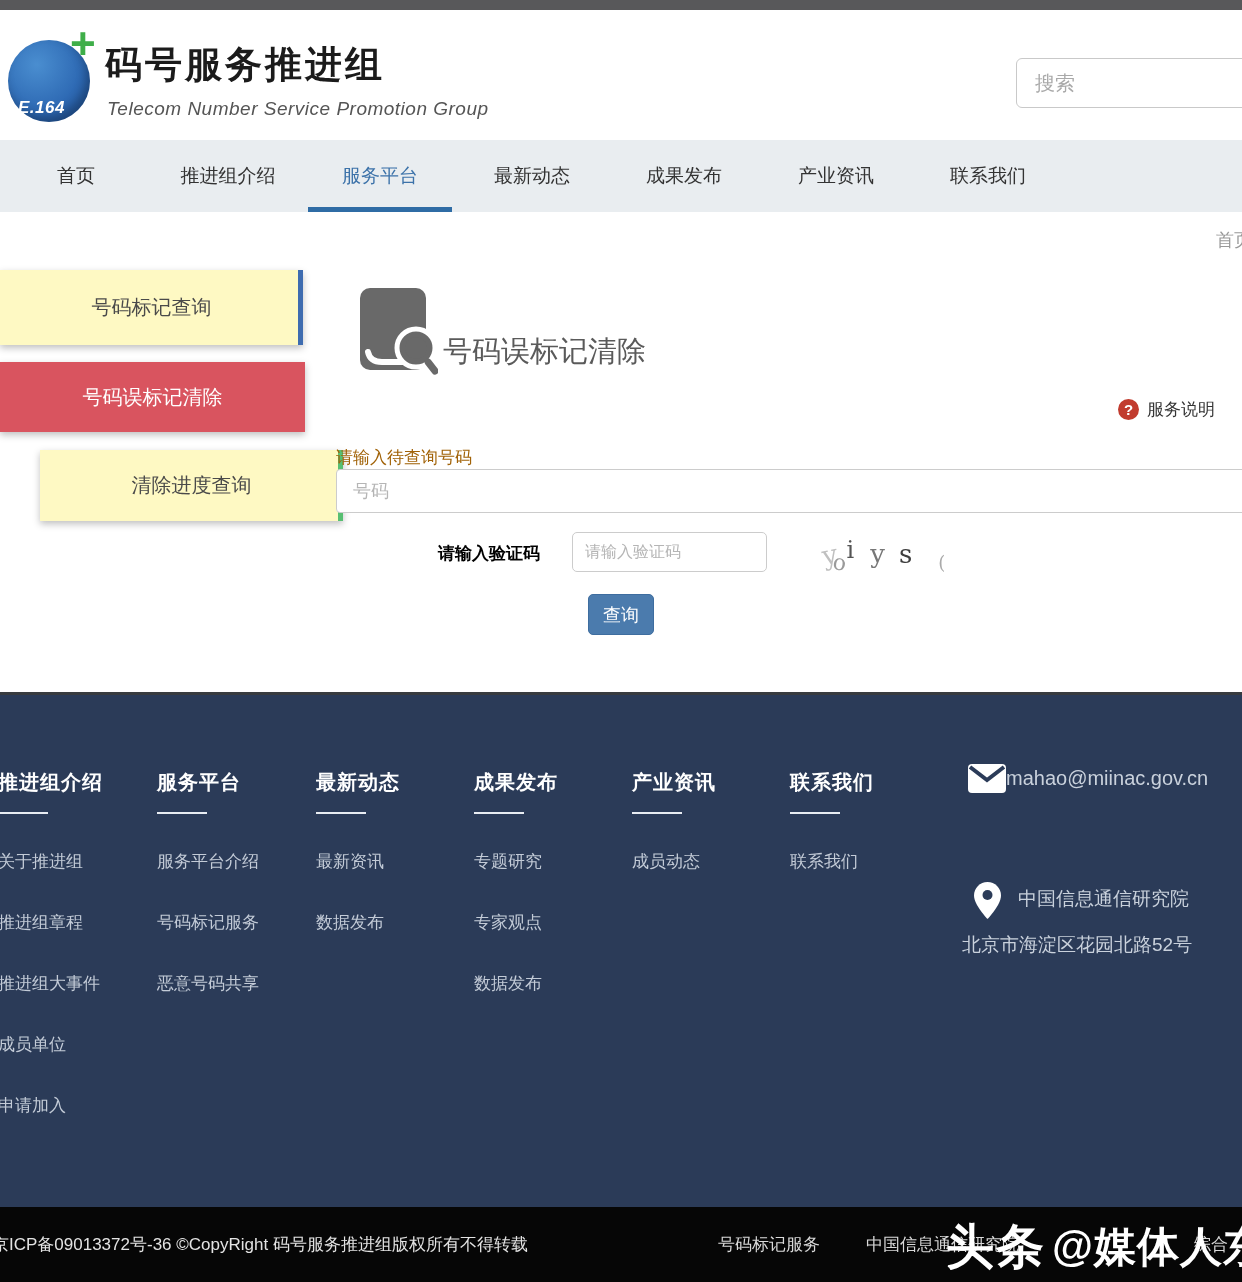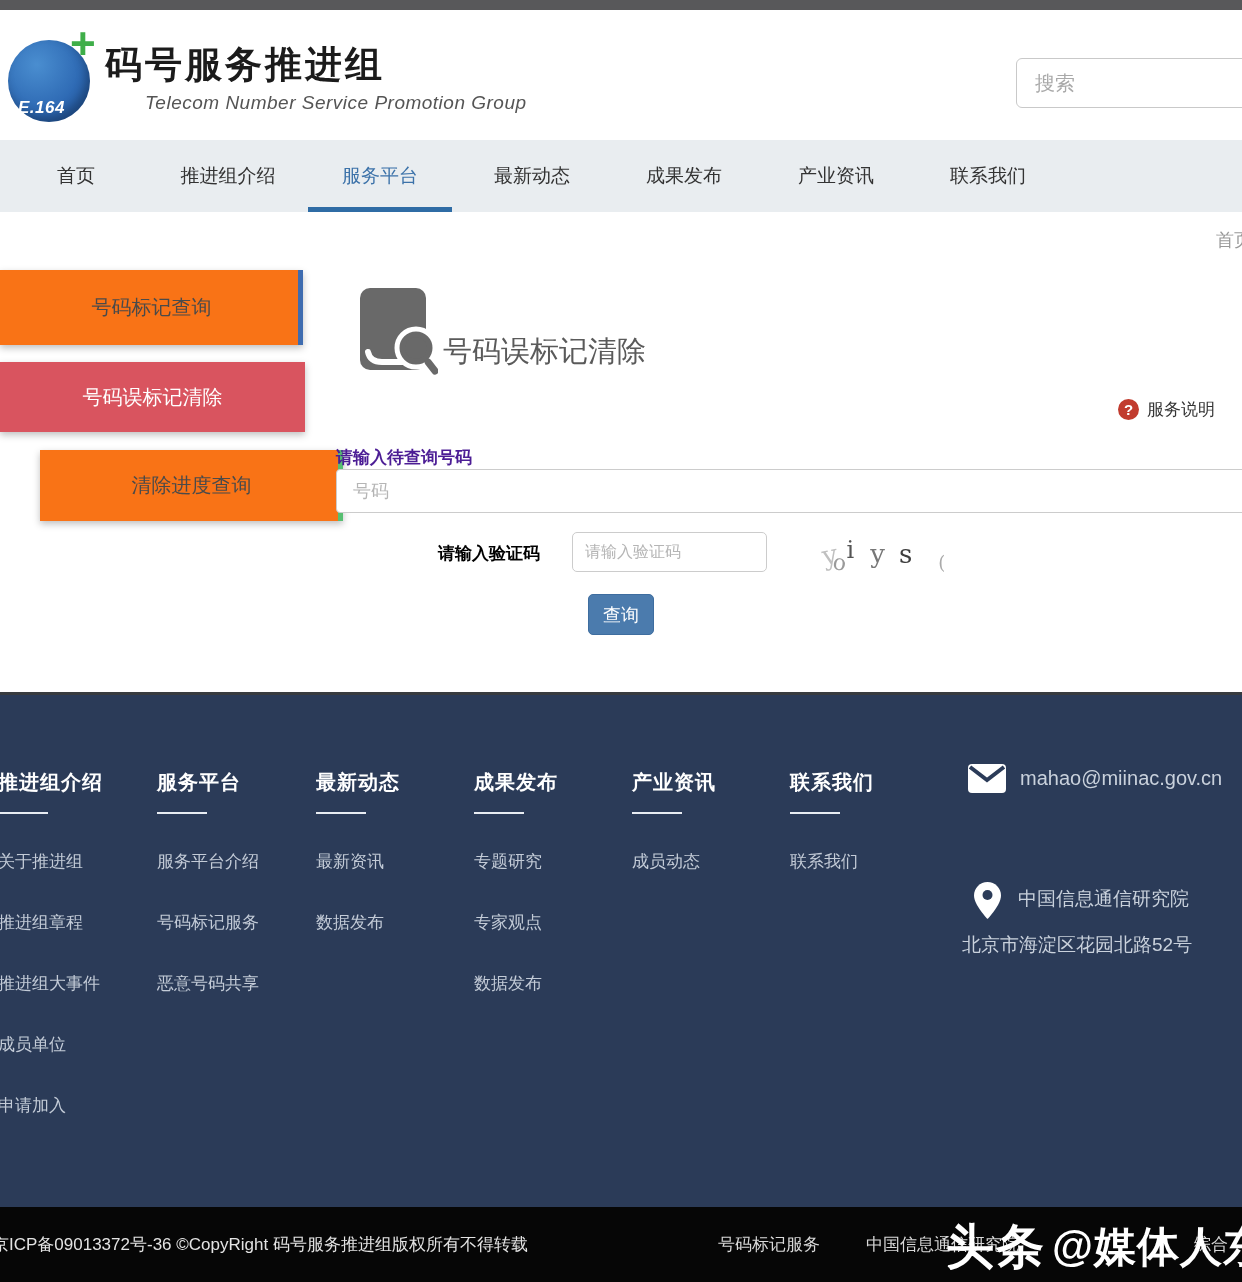--- a/index.html
+++ b/index.html
@@ -12,54 +12,54 @@
 
   
   .header { position:absolute; left:0; top:10px; width:1242px; height:130px; background:#fff; }
   .logo { position:absolute; left:8px; top:20px; width:96px; height:96px; }
   .logo-globe { position:absolute; left:0; top:10px; width:82px; height:82px; border-radius:50%;
     background:radial-gradient(circle at 35% 30%, #4a8ed0 0%, #2f6bb5 55%, #1d4f96 100%);
     box-shadow:inset -4px -6px 10px rgba(0,0,0,.25);font-style:italic; }
   .logo-e164 { position:absolute; left:10px; top:58px; color:#fff; font-weight:bold; font-size:17px; letter-spacing:.5px; }
   .logo-plus { position:absolute; left:62px; top:-8px; color:#3fae49; font-size:44px; font-weight:bold; line-height:1; }
   .site-title { position:absolute; left:105px; top:30px; font-size:37px; font-weight:bold; color:#1b1b1b; letter-spacing:3px; }
-  .site-sub { position:absolute; left:107px; top:82px; font-size:19px; font-style:italic; color:#555; letter-spacing:.5px;margin-left:38px; }
+  .site-sub { position:absolute; left:107px; top:88px; font-size:19px; font-style:italic; color:#555; letter-spacing:.5px; }
   .search-input { position:absolute; left:1016px; top:48px; width:260px; height:50px; border:1px solid #c9c9c9;
     border-radius:6px; font-size:20px; padding:0 18px; color:#444; outline:none; }
   .search-input::placeholder { color:#a9a9a9; }
 
   
   .nav { position:absolute; left:0; top:140px; width:1242px; height:72px; background:#e9edf0; display:flex; }
   .nav-item { position:relative; width:152px; height:72px; line-height:72px; text-align:center;
     font-size:19px; color:#333; cursor:pointer; }
   .nav-item.active { color:#3c72a9; }
   .nav-item.active::after { content:""; position:absolute; left:4px; right:4px; bottom:0; height:5px; background:#2f6ca5; }
 
   
   .crumb-bar { position:absolute; left:0; top:212px; width:1242px; height:56px; background:#fff; }
   .crumb { position:absolute; left:1216px; top:16px; font-size:18px; color:#999; white-space:nowrap; }
 
   
-  .side-item { position:absolute; left:0; width:303px; background:#f97316; color:#4a4a4a;
+  .side-item { position:absolute; left:0; width:303px; background:#fef9c3; color:#4a4a4a;
     font-size:20px; display:flex; align-items:center; justify-content:center; cursor:pointer;
     box-shadow:0 3px 7px rgba(0,0,0,.25); }
   .side-item .accent { position:absolute; right:0; top:0; bottom:0; width:5px; }
   .side-1 { top:270px; height:75px; }
   .side-2 { top:362px; height:70px; width:305px; background:#d9545f; color:#fff; }
   .side-3 { top:450px; height:71px;margin-left:40px; }
 
   
   .main-title-icon { position:absolute; left:356px; top:286px; }
   .main-title { position:absolute; left:443px; top:332px; font-size:29px; color:#5a5a5a; }
   .service-note { position:absolute; left:1118px; top:398px; display:flex; align-items:center; cursor:pointer; }
   .q-circle { width:21px; height:21px; border-radius:50%; background:#c13b2e; color:#fff; font-size:15px;
     font-weight:bold; text-align:center; line-height:21px; margin-right:8px; }
   .service-note-text { font-size:17px; color:#333; }
 
-  .num-label { position:absolute; left:336px; top:446px; font-size:17px; font-weight:bold; color:#4c1d95; }
+  .num-label { position:absolute; left:336px; top:446px; font-size:17px; font-weight:normal; color:#a16207; }
   .num-input { position:absolute; left:336px; top:469px; width:920px; height:44px; border:1px solid #ccc;
     border-radius:4px; font-size:18px; padding:0 16px; color:#444; outline:none; }
   .num-input::placeholder { color:#b5b5b5; }
 
   .cap-label { position:absolute; left:438px; top:542px; font-size:17px; font-weight:bold; color:#000; }
   .cap-input { position:absolute; left:572px; top:532px; width:195px; height:40px; border:1px solid #ccc;
     border-radius:5px; font-size:16px; padding:0 12px; color:#444; outline:none; }
   .cap-input::placeholder { color:#b5b5b5; }
   .captcha { position:absolute; left:822px; top:534px; width:150px; height:40px; display:flex; align-items:center; cursor:pointer; }
   .captcha span { display:inline-block; font-family:"DejaVu Serif",serif; }
@@ -76,21 +76,21 @@
   
   .footer { position:absolute; left:0; top:692px; width:1242px; height:515px; background:#2b3b58; border-top:3px solid #383b3f; }
   .fcol { position:absolute; top:74px; }
   .fcol-1 { left:-2px; } .fcol-2 { left:157px; } .fcol-3 { left:316px; }
   .fcol-4 { left:474px; } .fcol-5 { left:632px; } .fcol-6 { left:790px; }
   .fcol-title { font-size:20px; font-weight:bold; color:#fff; letter-spacing:1px; }
   .fcol-rule { width:50px; height:2px; background:#e8ecf2; margin-top:16px; }
   .fcol-links { margin-top:36px; }
   .fcol-links div { font-size:17px; color:#c3cbd7; margin-bottom:38px; cursor:pointer; }
   .f-email { position:absolute; left:968px; top:764px; display:flex; align-items:center; }
-  .f-email-text { font-size:20px; color:#c9d1dc; margin-left:14px; }
+  .f-email-text { font-size:20px; color:#c9d1dc; }
   .f-loc-icon { position:absolute; left:974px; top:882px; }
   .f-addr1 { position:absolute; left:1018px; top:886px; font-size:19px; color:#c9d1dc; }
   .f-addr2 { position:absolute; left:962px; top:932px; font-size:19px; color:#c9d1dc; }
 
   
   .bottombar { position:absolute; left:0; top:1207px; width:1242px; height:88px; background:#060606; }
   .icp { position:absolute; left:-8px; top:26px; font-size:17px; color:#e3e3e3; white-space:nowrap; }
   .bfrag1 { position:absolute; left:718px; top:26px; font-size:17px; color:#d9d9d9; white-space:nowrap; }
   .bfrag2 { position:absolute; left:866px; top:26px; font-size:17px; color:#d9d9d9; white-space:nowrap; }
   .bfrag3 { position:absolute; left:1194px; top:26px; font-size:17px; color:#d9d9d9; white-space:nowrap;text-align:right; }

